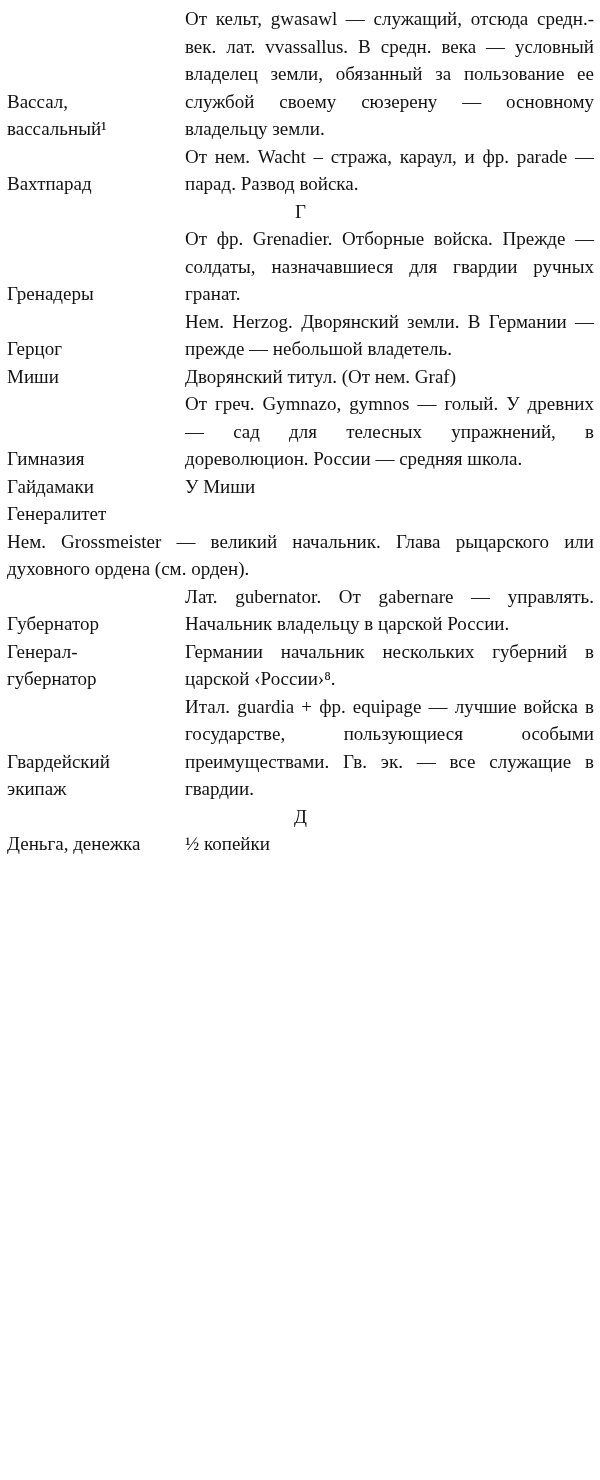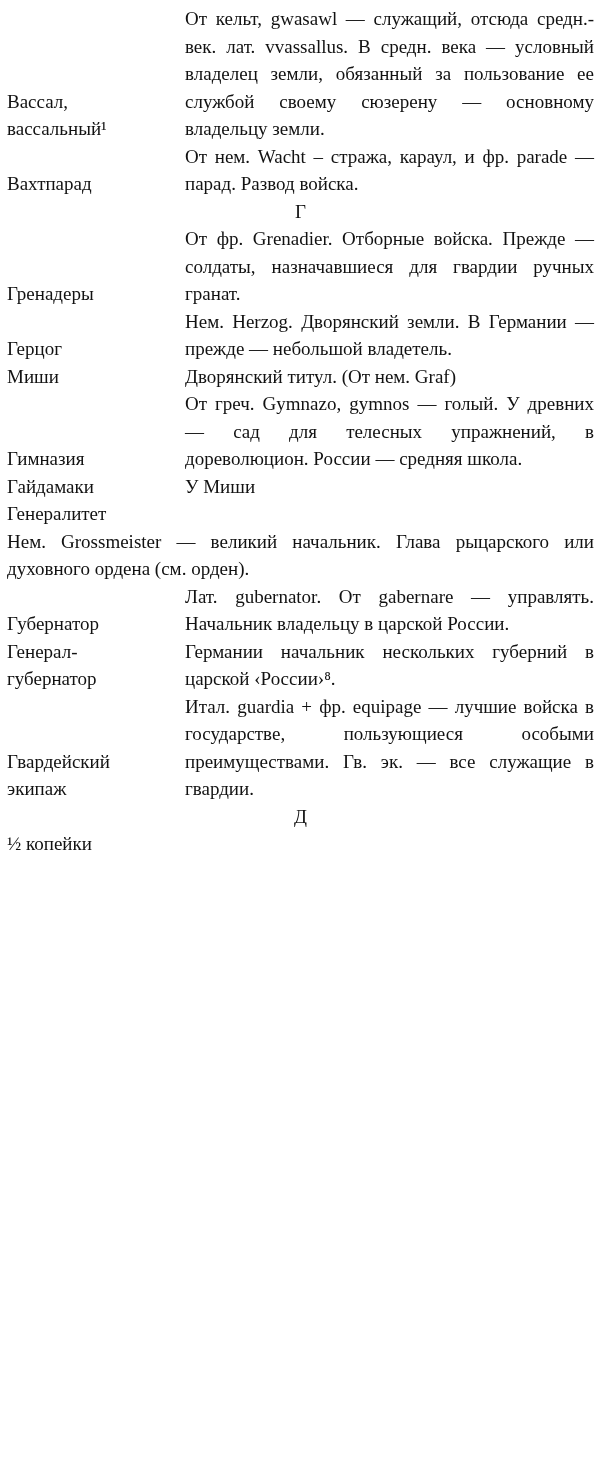--- a/index.html
+++ b/index.html
@@ -106,16 +106,17 @@
 
   <div class="row">
     <div class="term">Гвардейский
 экипаж</div>
     <div class="def">Итал. guardia + фр. equipage — лучшие войска в государстве, пользующиеся особыми преимуществами. Гв. эк. — все служащие в гвардии.</div>
   </div>
 
   <div class="section-letter">Д</div>
 
   <div class="row">
+    <div class="term">Деньга, денежка</div>
     <div class="def">½ копейки</div>
   </div>
 
 </div>
 
 </body></html>

